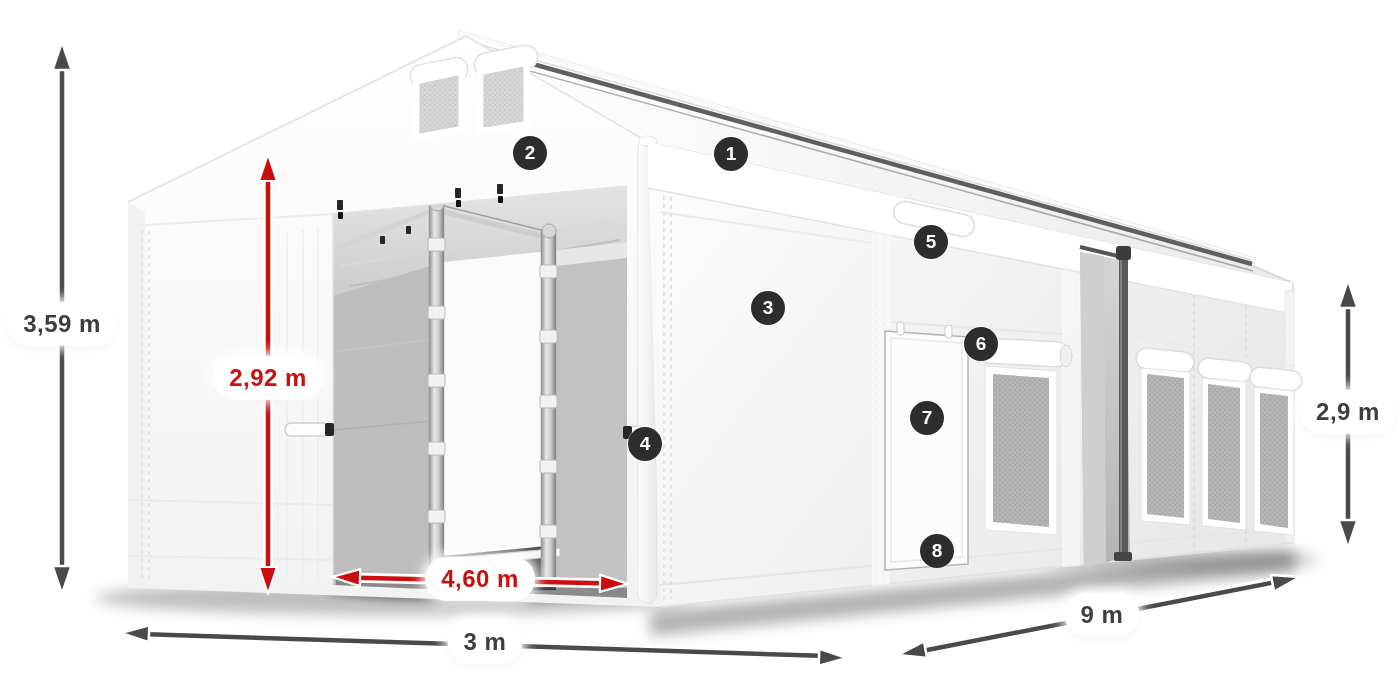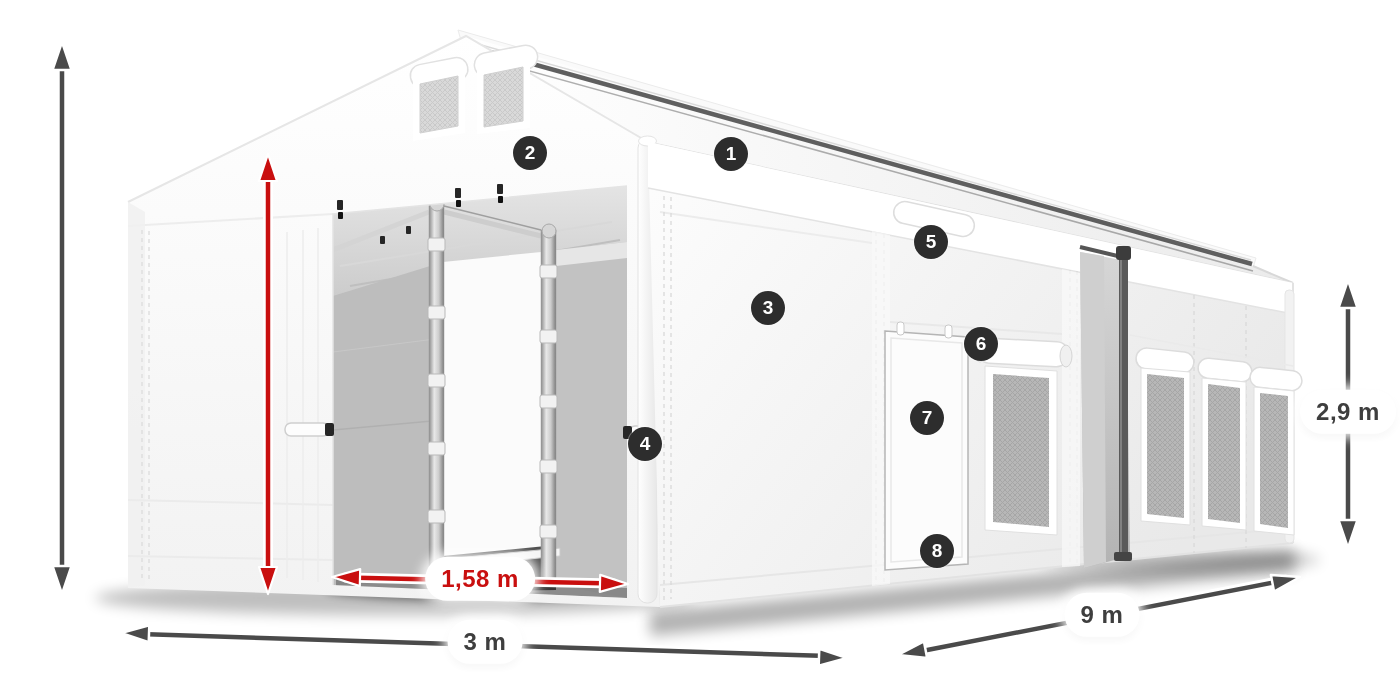--- a/index.html
+++ b/index.html
@@ -287,21 +287,23 @@
 
     <g>
       <path d="M346,577.5 L614,583.5" stroke="#ffffff" stroke-width="10" fill="none"></path>
       <path d="M346,577.5 L614,583.5" stroke="#c90f0f" stroke-width="4.5" fill="none"></path>
       <polygon points="332,577 359.8,586.1 360.2,569.1" fill="#c90f0f" stroke="#ffffff" stroke-width="2.2"></polygon>
       <polygon points="628,584 599.8,591.9 600.2,574.9" fill="#c90f0f" stroke="#ffffff" stroke-width="2.2"></polygon>
     </g>
   </g>
 </svg>
 
-<div class="pill red" style="left:480px;top:579px">1,58 m</div>
+<div class="pill dark" style="left:62px;top:324px">3,59 m</div>
+<div class="pill red" style="left:268px;top:378px">2,92 m</div>
+<div class="pill red" style="left:480px;top:579px">4,60 m</div>
 <div class="pill dark" style="left:485px;top:642px">3 m</div>
 <div class="pill dark" style="left:1102px;top:615px">9 m</div>
 <div class="pill dark" style="left:1348px;top:412px">2,9 m</div>
 
 <div class="badge" style="left:731px;top:154px">1</div>
 <div class="badge" style="left:530px;top:153px">2</div>
 <div class="badge" style="left:768px;top:308px">3</div>
 <div class="badge" style="left:645px;top:444px">4</div>
 <div class="badge" style="left:931px;top:242px">5</div>
 <div class="badge" style="left:981px;top:344px">6</div>

